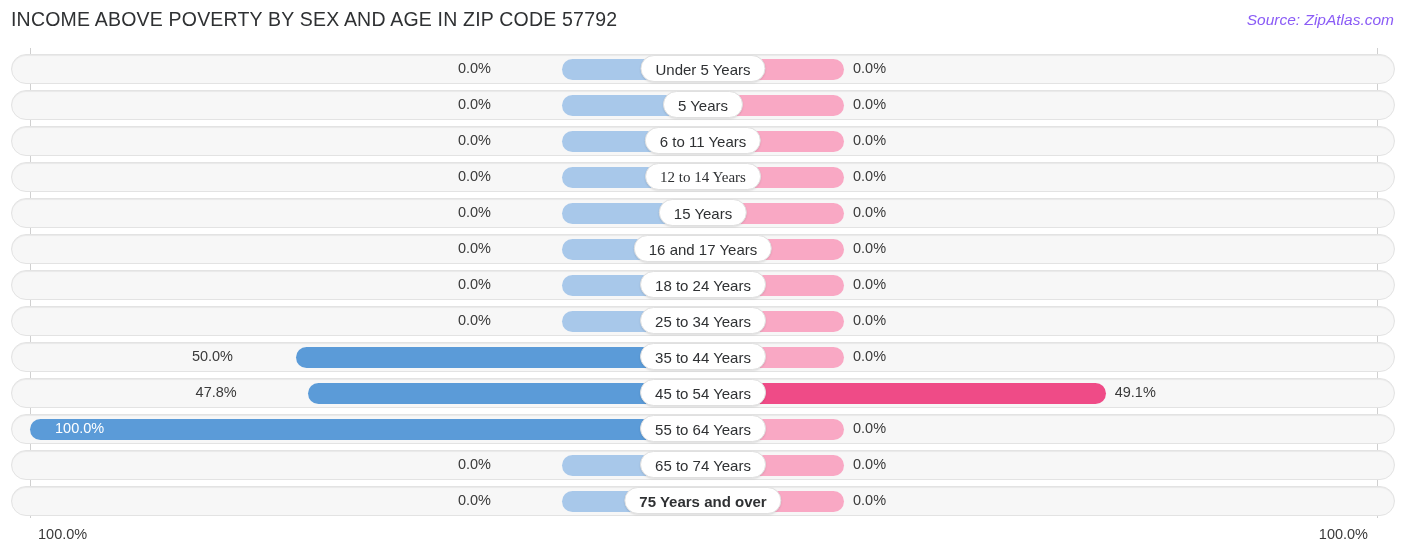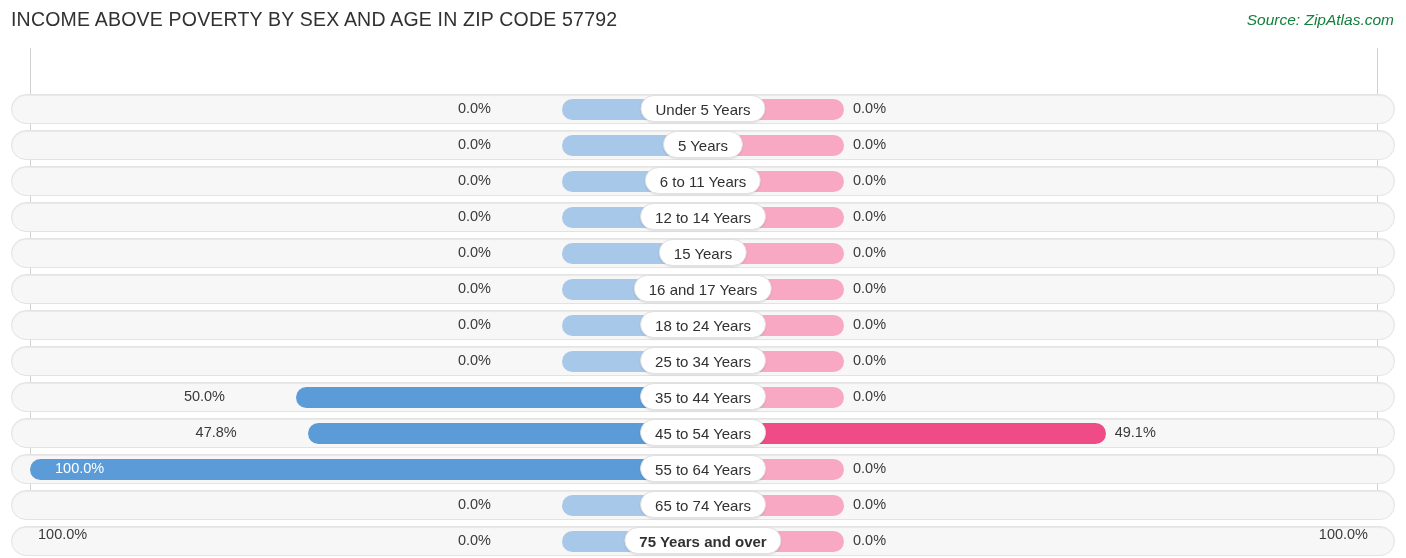--- a/index.html
+++ b/index.html
@@ -31,21 +31,21 @@
     letter-spacing: 0.2px;
     color: #2f3133;
     white-space: nowrap;
   }
   .source {
     position: absolute;
     right: 12px;
     top: 11px;
     font-size: 15.5px;
     font-style: italic;
-    color: #15803d;
+    color: #8b5cf6;
     white-space: nowrap;
   }
 
   
   .plot {
     position: absolute;
     left: 0;
     top: 44px;
     width: 1406px;
     height: 470px;
@@ -58,21 +58,20 @@
     background: #d0d0d0;
   }
   .axis-left  { left: 30px; }
   .axis-right { left: 1377px; }
 
   .row {
     position: absolute;
     left: 0;
     width: 1344px;
     height: 32px;
-    margin-top: 40px;
   }
   .track {
     position: absolute;
     left: 11px;
     top: 1px;
     width: 1384px;
     height: 30px;
     background: #f7f7f7;
     border: 1px solid #e3e3e3;
     border-radius: 15px;
@@ -200,21 +199,21 @@
       <div class="val val-left" style="right: 853px;">0.0%</div>
       <div class="val val-right" style="left: 853px;">0.0%</div>
       <div class="cat-pill" style="left: 703px;">6 to 11 Years</div>
     </div>
     <div class="row" style="top: 117px;">
       <div class="track"></div>
       <div class="bar bar-male" style="left: 562px; width: 141px;"></div>
       <div class="bar bar-female" style="left: 703px; width: 141px;"></div>
       <div class="val val-left" style="right: 853px;">0.0%</div>
       <div class="val val-right" style="left: 853px;">0.0%</div>
-      <div class="cat-pill" style="left: 703px;">12 to 14 Years</div>
+      <div class="cat-pill" style="left: 703px; font-family: Liberation Serif, serif;">12 to 14 Years</div>
     </div>
     <div class="row" style="top: 153px;">
       <div class="track"></div>
       <div class="bar bar-male" style="left: 562px; width: 141px;"></div>
       <div class="bar bar-female" style="left: 703px; width: 141px;"></div>
       <div class="val val-left" style="right: 853px;">0.0%</div>
       <div class="val val-right" style="left: 853px;">0.0%</div>
       <div class="cat-pill" style="left: 703px;">15 Years</div>
     </div>
     <div class="row" style="top: 189px;">
@@ -234,21 +233,21 @@
       <div class="cat-pill" style="left: 703px;">18 to 24 Years</div>
     </div>
     <div class="row" style="top: 261px;">
       <div class="track"></div>
       <div class="bar bar-male" style="left: 562px; width: 141px;"></div>
       <div class="bar bar-female" style="left: 703px; width: 141px;"></div>
       <div class="val val-left" style="right: 853px;">0.0%</div>
       <div class="val val-right" style="left: 853px;">0.0%</div>
       <div class="cat-pill" style="left: 703px;">25 to 34 Years</div>
     </div>
-    <div class="row" style="top: 297px;">
+    <div class="row" style="top: 297px; padding-left: 8px;">
       <div class="track"></div>
       <div class="bar bar-male strong" style="left: 296px; width: 407px;"></div>
       <div class="bar bar-female" style="left: 703px; width: 141px;"></div>
       <div class="val val-left" style="right: 1119px;">50.0%</div>
       <div class="val val-right" style="left: 853px;">0.0%</div>
       <div class="cat-pill" style="left: 703px;">35 to 44 Years</div>
     </div>
     <div class="row" style="top: 333px;">
       <div class="track"></div>
       <div class="bar bar-male strong" style="left: 307.704px; width: 395.296px;"></div>

